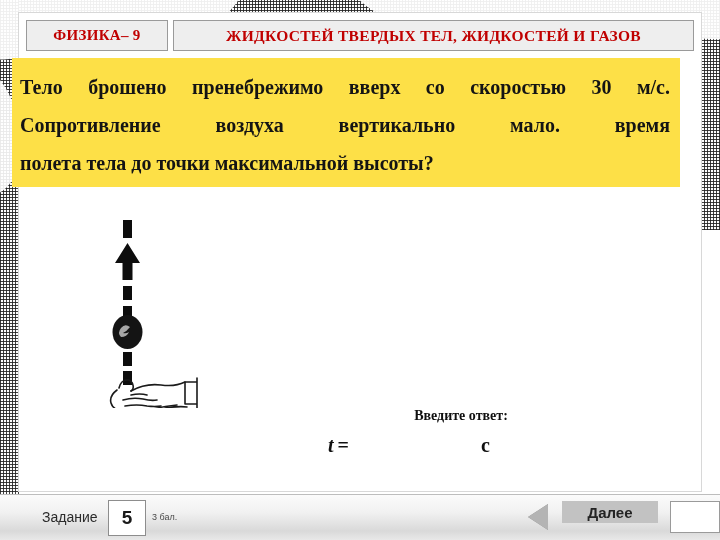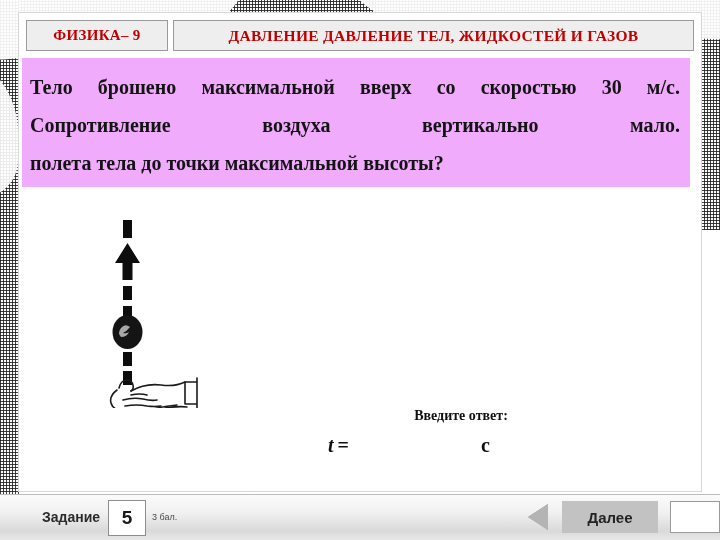--- a/index.html
+++ b/index.html
@@ -103,23 +103,23 @@
     font-size: 15px;
   }
   #topic-box {
     flex: 1;
     font-size: 15.5px;
   }
 
   
   #question-panel {
     position: absolute;
-    left: 22px; top: 58px;
+    left: 12px; top: 58px;
     width: 668px; height: 129px;
-    background: #f0abfc;
+    background: #fde047;
     box-sizing: border-box;
     padding: 10px 10px 0 8px;
   }
   .q-line {
     font-family: "Liberation Serif", serif;
     font-weight: bold;
     font-size: 20px;
     color: #141414;
     line-height: 38px;
     text-align: justify;
@@ -190,21 +190,21 @@
     position: absolute;
     left: 0; top: 494px;
     width: 720px; height: 46px;
     background: linear-gradient(180deg, #fbfbfb 0%, #f1f1f1 38%, #d9d9d9 78%, #eaeaea 100%);
     border-top: 1px solid #bdbdbd;
   }
   #task-label {
     position: absolute;
     left: 42px; top: 14px;
     font-size: 14px;
-    font-weight: bold;
+    font-weight: normal;
     color: #2b2b2b;
   }
   #task-number-box {
     position: absolute;
     left: 108px; top: 5px;
     width: 36px; height: 34px;
     background: #ffffff;
     border: 1px solid #8d8d8d;
     display: flex;
     align-items: center;
@@ -224,21 +224,21 @@
     left: 528px; top: 9px;
     width: 0; height: 0;
     border-top: 13px solid transparent;
     border-bottom: 13px solid transparent;
     border-right: 20px solid #b4b4b4;
     filter: drop-shadow(0 0 0 #8e8e8e);
   }
   #next-button {
     position: absolute;
     left: 562px; top: 6px;
-    width: 96px; height: 32px;
+    width: 96px; height: 22px;
     background: #c2c2c2;
     display: flex;
     align-items: center;
     justify-content: center;
     font-size: 15px;
     font-weight: bold;
     color: #232323;
   }
   #answer-entry-box {
     position: absolute;
@@ -257,39 +257,40 @@
   <div class="checker" id="checker-left"></div>
   <div class="checker" id="checker-right"></div>
   <div class="swoosh" id="swoosh-topleft"></div>
   <div class="swoosh" id="swoosh-topright"></div>
   <div class="swoosh" id="swoosh-leftcurve"></div>
 
   <div id="content-plate"></div>
 
   <div id="header-row">
     <div class="hdr-box" id="subject-box">ФИЗИКА– 9</div>
-    <div class="hdr-box" id="topic-box">ДАВЛЕНИЕ ДАВЛЕНИЕ ТЕЛ, ЖИДКОСТЕЙ И ГАЗОВ</div>
+    <div class="hdr-box" id="topic-box">ЖИДКОСТЕЙ ТВЕРДЫХ ТЕЛ, ЖИДКОСТЕЙ И ГАЗОВ</div>
   </div>
 
   <div id="question-panel">
     <div class="q-line justify-spread">
       <span>Тело</span>
       <span>брошено</span>
-      <span>максимальной</span>
+      <span>пренебрежимо</span>
       <span>вверх</span>
       <span>со</span>
       <span>скоростью</span>
       <span>30</span>
       <span>м/с.</span>
     </div>
     <div class="q-line justify-spread">
       <span>Сопротивление</span>
       <span>воздуха</span>
       <span>вертикально</span>
       <span>мало.</span>
+      <span>время</span>
     </div>
     <div class="q-line">полета тела до точки максимальной высоты?</div>
   </div>
 
   <div id="illustration">
     <svg width="130" height="190" viewBox="0 0 130 190">
 
       <g>
         <rect x="28" y="2" width="9" height="18" fill="#0d0d0d"></rect>
 

